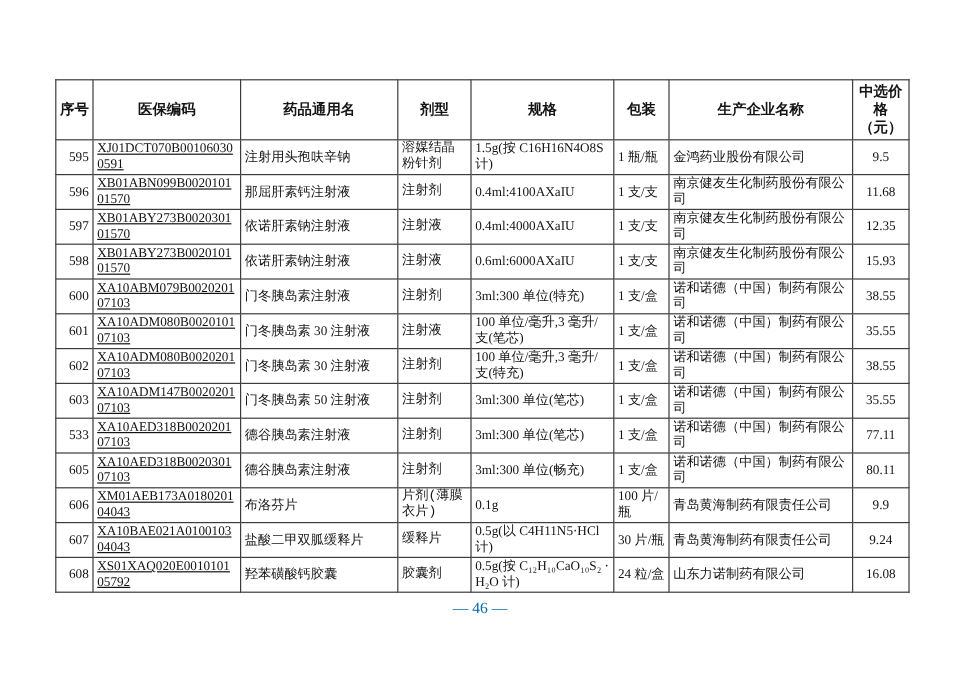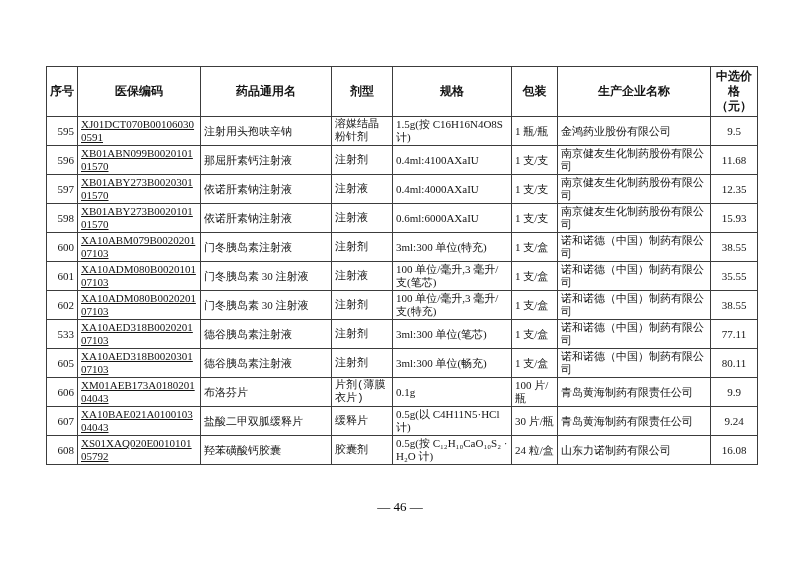--- a/index.html
+++ b/index.html
@@ -44,21 +44,21 @@
   .col-form  { text-align:left;font-family:Liberation Mono, monospace; }
   .col-spec  { text-align:left; }
   .col-pack  { text-align:left; }
   .col-manufacturer { text-align:left; }
   .col-price { text-align:center; }
   .page-number {
     position:absolute;
     left:0; top:499px; width:800px;
     text-align:center;
     font-size:13px;
-    color:#000000;
+    color:#0369a1;
   }
 </style>
 </head>
 <body>
 
 <div class="page">
 
   <table class="med-table">
     <colgroup>
       <col style="width:31px">
@@ -147,20 +147,30 @@
           <td class="col-no">602</td>
           <td class="col-code">XA10ADM080B002020107103</td>
           <td class="col-name">门冬胰岛素 30 注射液</td>
           <td class="col-form">注射剂</td>
           <td class="col-spec">100 单位/毫升,3 毫升/支(特充)</td>
           <td class="col-pack">1 支/盒</td>
           <td class="col-manufacturer">诺和诺德（中国）制药有限公司</td>
           <td class="col-price">38.55</td>
         </tr>
         <tr>
+          <td class="col-no">603</td>
+          <td class="col-code">XA10ADM147B002020107103</td>
+          <td class="col-name">门冬胰岛素 50 注射液</td>
+          <td class="col-form">注射剂</td>
+          <td class="col-spec">3ml:300 单位(笔芯)</td>
+          <td class="col-pack">1 支/盒</td>
+          <td class="col-manufacturer">诺和诺德（中国）制药有限公司</td>
+          <td class="col-price">35.55</td>
+        </tr>
+        <tr>
           <td class="col-no">533</td>
           <td class="col-code">XA10AED318B002020107103</td>
           <td class="col-name">德谷胰岛素注射液</td>
           <td class="col-form">注射剂</td>
           <td class="col-spec">3ml:300 单位(笔芯)</td>
           <td class="col-pack">1 支/盒</td>
           <td class="col-manufacturer">诺和诺德（中国）制药有限公司</td>
           <td class="col-price">77.11</td>
         </tr>
         <tr>

